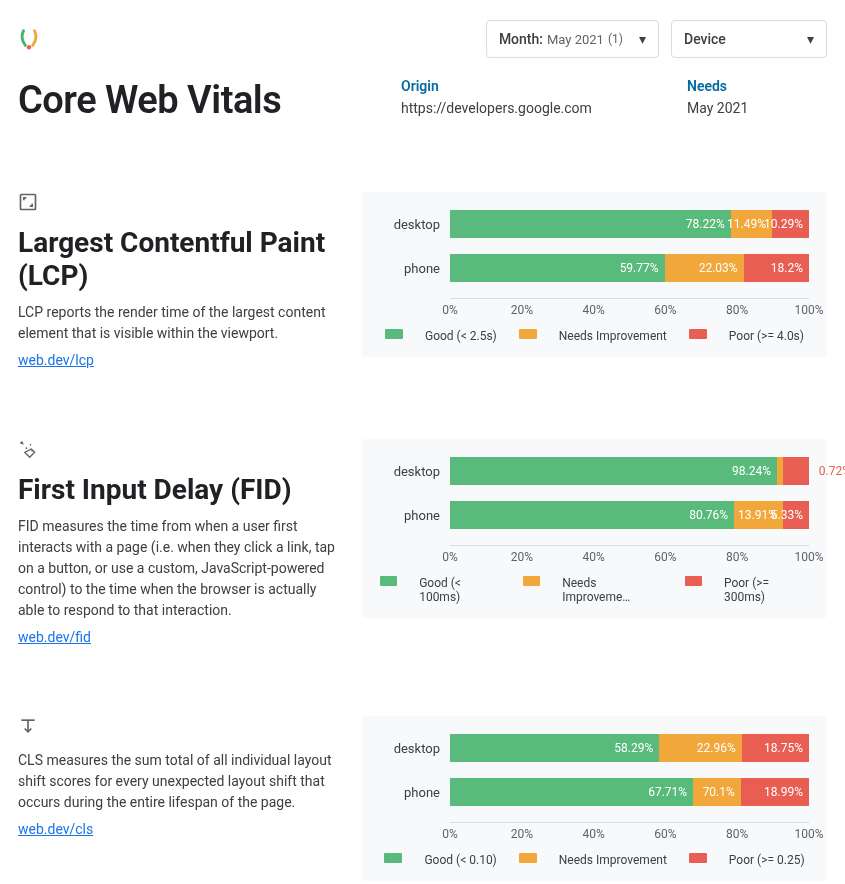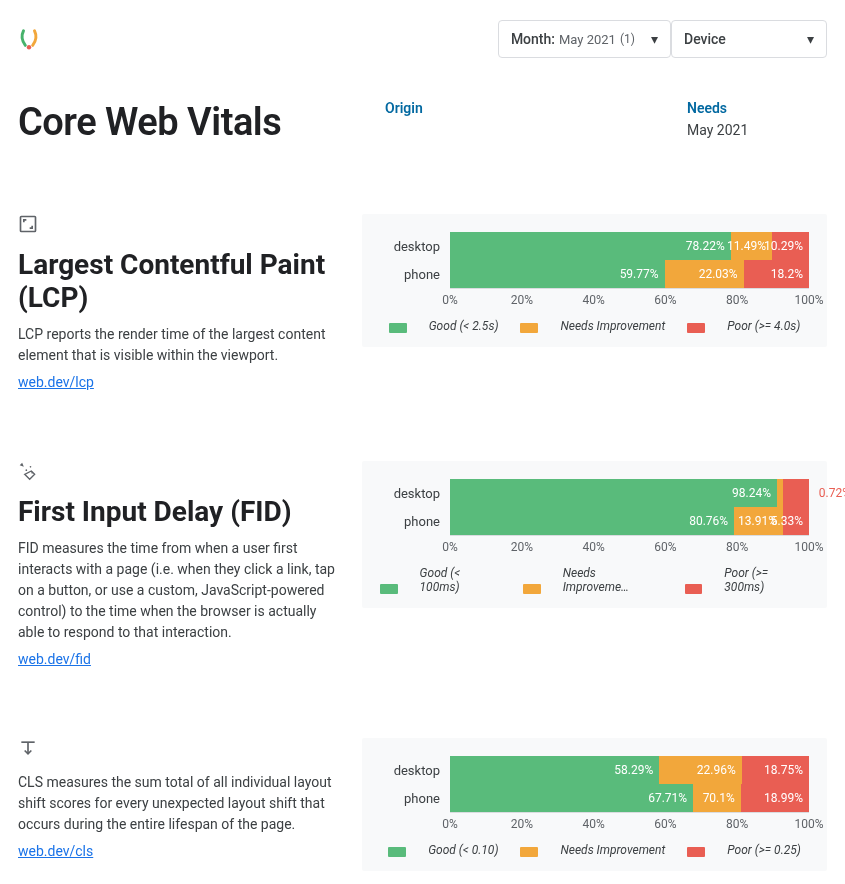--- a/index.html
+++ b/index.html
@@ -6,21 +6,21 @@
     margin: 0;
     font-family: -apple-system, BlinkMacSystemFont, "Segoe UI", Roboto, sans-serif;
     color: #202124;
     background: #fff;
     width: 845px;
   }
   .header {
     display: flex;
     align-items: center;
     padding: 20px 18px;
-    gap: 0;
+    gap: 12px;
   }
   .logo svg { display: block; }
   .spacer { flex: 1; }
   .select-pill {
     border: 1px solid #dadce0;
     border-radius: 4px;
     padding: 8px 12px;
     display: flex;
     align-items: center;
     font-size: 14px;
@@ -29,22 +29,22 @@
     height: 20px;
     gap: 4px;
   }
   .select-pill .label { font-weight: 500; }
   .select-pill .val { font-weight: 400; color:#5f6368; font-size:13px; }
   .select-pill .count { margin-left: auto; margin-right:6px; font-size:12px; color:#5f6368; }
   .select-pill .caret { margin-left: 6px; }
   .title-row {
     display: flex;
     padding: 0 18px;
-    gap: 32px;
-    margin-top: 22px;
+    gap: 48px;
+    margin-top: 0;
   }
   .page-title {
     font-size: 38px;
     font-weight: 600;
     margin: 0;
     color: #202124;
     flex: 0 0 335px;
     letter-spacing: -0.5px;
   }
   .meta-block { display:flex; flex-direction:column; gap:6px; font-size:14px; }
@@ -62,38 +62,38 @@
   .metric-icon { color:#5f6368; margin-bottom:10px; }
   .metric-title { font-size:28px; font-weight:700; margin:0 0 10px 0; color:#202124;}
   .metric-desc { font-size:14px; color:#3c4043; line-height:1.5; margin:0 0 6px 0;}
   .metric-link { font-size:14px; color:#1a73e8; text-decoration: underline; }
   .chart-card {
     flex:1;
     background:#f8f9fa;
     border-radius:2px;
     padding:18px 18px 14px 18px;
   }
-  .bar-row { display:flex; align-items:center; gap:10px;}
+  .bar-row { display:flex; align-items:center; margin-bottom:16px; gap:10px;}
   .bar-cat { width:60px; font-size:13px; color:#3c4043; text-align:right; }
   .bar-track {
     flex:1; height:28px; display:flex; position:relative; overflow:visible;
   }
   .seg { display:flex; align-items:center; justify-content:flex-end; padding-right:6px; font-size:12px; color:#fff; white-space:nowrap; box-sizing:border-box;}
   .seg.good { background:#59bb7b;padding-left:32px; }
   .seg.ni   { background:#f2a73b; }
   .seg.poor { background:#e95e53;padding-left:20px; }
   .seg.tiny { overflow:visible; }
   .seg.tiny span { position:relative; right:-48px; color:#e95e53; }
   .axis {
     display:flex; margin-left:70px; position:relative; height:18px;
     font-size:12px; color:#5f6368; border-top:1px solid #dadce0;
   }
   .axis div { position:absolute; transform:translateX(-50%); top:4px;}
   .legend { display:flex; gap:22px; justify-content:center; margin-top:12px; font-size:12px; color:#3c4043;}
-  .legend .item { display:flex; align-items:flex-end; gap:22px;font-style:italic;}
+  .legend .item { display:flex; align-items:flex-start; gap:22px;}
   .swatch { width:18px; height:10px; border-radius:1px;}
   .swatch.good{background:#59bb7b;} .swatch.ni{background:#f2a73b;} .swatch.poor{background:#e95e53;}
   .sect-gap { height:70px; }
 </style>
 </head>
 <body>
 
 <div class="header">
   <div class="logo">
     <svg width="22" height="22" viewBox="0 0 24 24">
@@ -112,20 +112,21 @@
   <div class="select-pill" style="min-width:130px">
     <span class="label">Device</span>
     <span class="caret" style="margin-left:auto">▾</span>
   </div>
 </div>
 
 <div class="title-row">
   <h1 class="page-title">Core Web Vitals</h1>
   <div class="meta-block" style="flex:1">
     <span class="lbl">Origin</span>
+    <span class="val">https://developers.google.com</span>
   </div>
   <div class="meta-block" style="width:140px">
     <span class="lbl">Needs</span>
     <span class="val">May 2021</span>
   </div>
 </div>
 
 <div class="sect-gap"></div>
 
 <div id="metrics-container">

